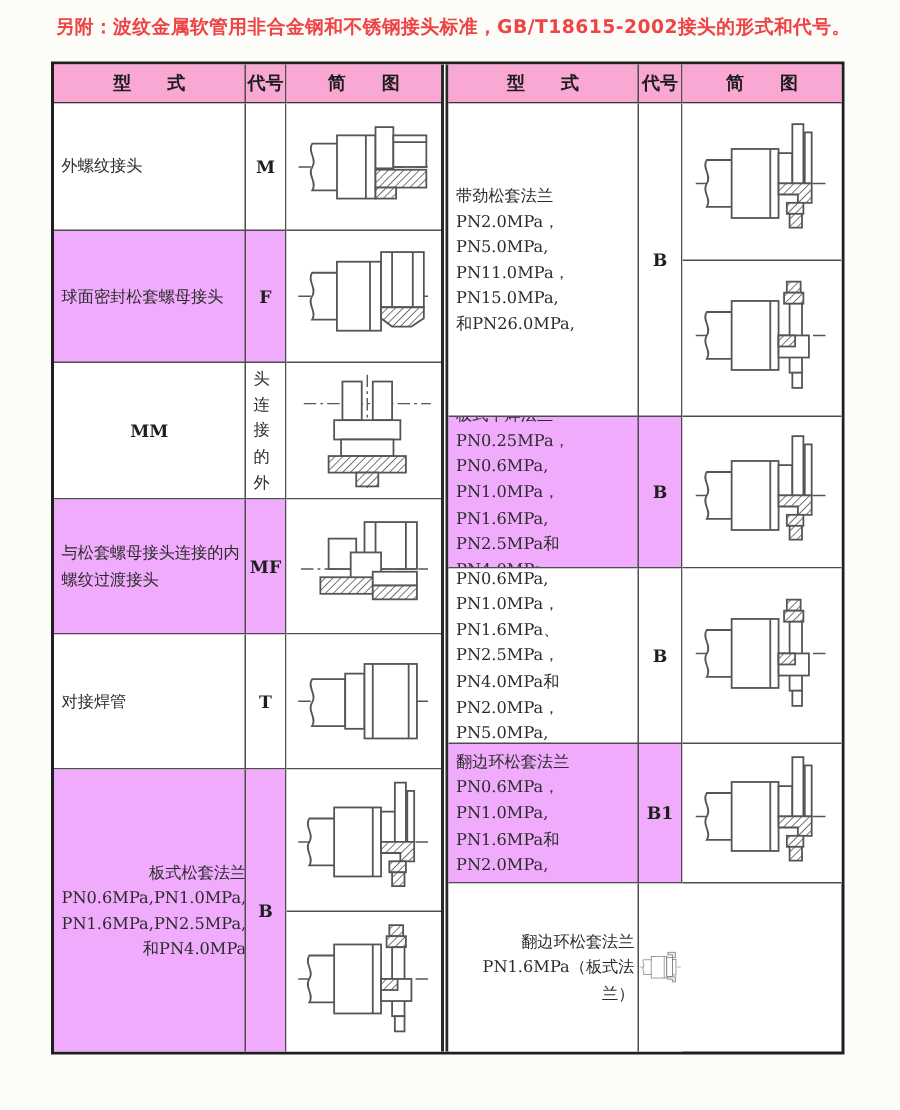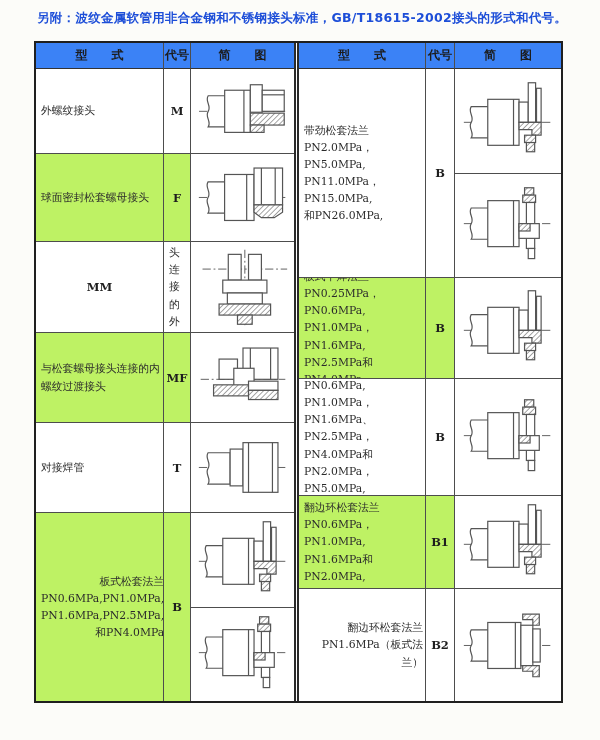--- a/index.html
+++ b/index.html
@@ -1,35 +1,35 @@
 <!DOCTYPE html>
 <html><head>
 <meta charset="utf-8">
 <style>
   html,body{margin:0;padding:0;}
   body{width:600px;height:740px;background:#fcfcf9;position:relative;overflow:hidden;
        font-family:"DejaVu Serif", serif;-webkit-font-smoothing:antialiased;}
   *{box-sizing:border-box;}
   .doc-title{position:absolute;left:37px;top:10px;font-family:"DejaVu Sans",sans-serif;
-       font-weight:bold;font-size:12.5px;color:#1d4ed8;letter-spacing:0.3px;white-space:nowrap;}
+       font-weight:bold;font-size:12.5px;color:#ef4444;letter-spacing:0.3px;white-space:nowrap;}
   .tbl{position:absolute;left:34px;top:41px;width:529px;height:662px;
        border:2px solid #1f1f1f;background:#fff;display:flex;}
   .half{display:grid;}
   .half-left{grid-template-columns:128px 27px 103px;
              grid-template-rows:26px 85px 88px 91px 90px 90px 188px;}
   .half-right{grid-template-columns:127px 29px 106px;
               grid-template-rows:26px 209px 101px 117px 93px 112px;}
   .vdiv{width:5px;border-left:2px solid #2a2a2a;border-right:2px solid #2a2a2a;background:#fff;}
   .cell{border-right:1px solid #4d4d4d;border-bottom:1px solid #4d4d4d;background:#fff;
         display:flex;align-items:center;overflow:hidden;}
   .lastcol{border-right:none;font-family:Liberation Serif, serif;}
   .lastrow{border-bottom:none;text-align:right;}
-  .head{background:#3b82f6;justify-content:center;font-weight:bold;font-size:12px;
+  .head{background:#f9a8d4;justify-content:center;font-weight:bold;font-size:12px;
         color:#1c1c1c;border-bottom:1px solid #333;}
-  .hl{background:#bef264;}
+  .hl{background:#f0abfc;}
   .type-cell{padding:2px 2px 2px 5px;}
   .type-text{font-size:10.8px;line-height:1.58;color:#2b2b2b;white-space:pre-line;}
   .code-cell{justify-content:center;font-size:11.5px;font-weight:600;color:#1e1e1e;}
   .diag-cell{justify-content:center;}
   .diag-cell svg{width:92px;max-height:96%;}
   .diag-split{flex-direction:column;align-items:stretch;padding:0;}
   .sub{flex:1;display:flex;align-items:center;justify-content:center;overflow:hidden;}
   .sub + .sub{border-top:1px solid #4d4d4d;}
 </style>
 </head>
@@ -277,21 +277,20 @@
     <div class="cell diag-cell lastcol">
       <svg viewBox="0 0 100 88">
           <use href="#d-fup"></use>
         </svg>
     </div>
 
     <div class="cell type-cell lastrow">
         <span class="type-text">翻边环松套法兰
 PN1.6MPa（板式法兰）</span>
       </div>
-    <div class="cell code-cell lastrow">B2</div>
     <div class="cell diag-cell lastcol lastrow">
       <svg viewBox="0 0 100 88">
           <use href="#d-b2"></use>
         </svg>
     </div>
   </div>
 
 </div>
 
 </body></html>

